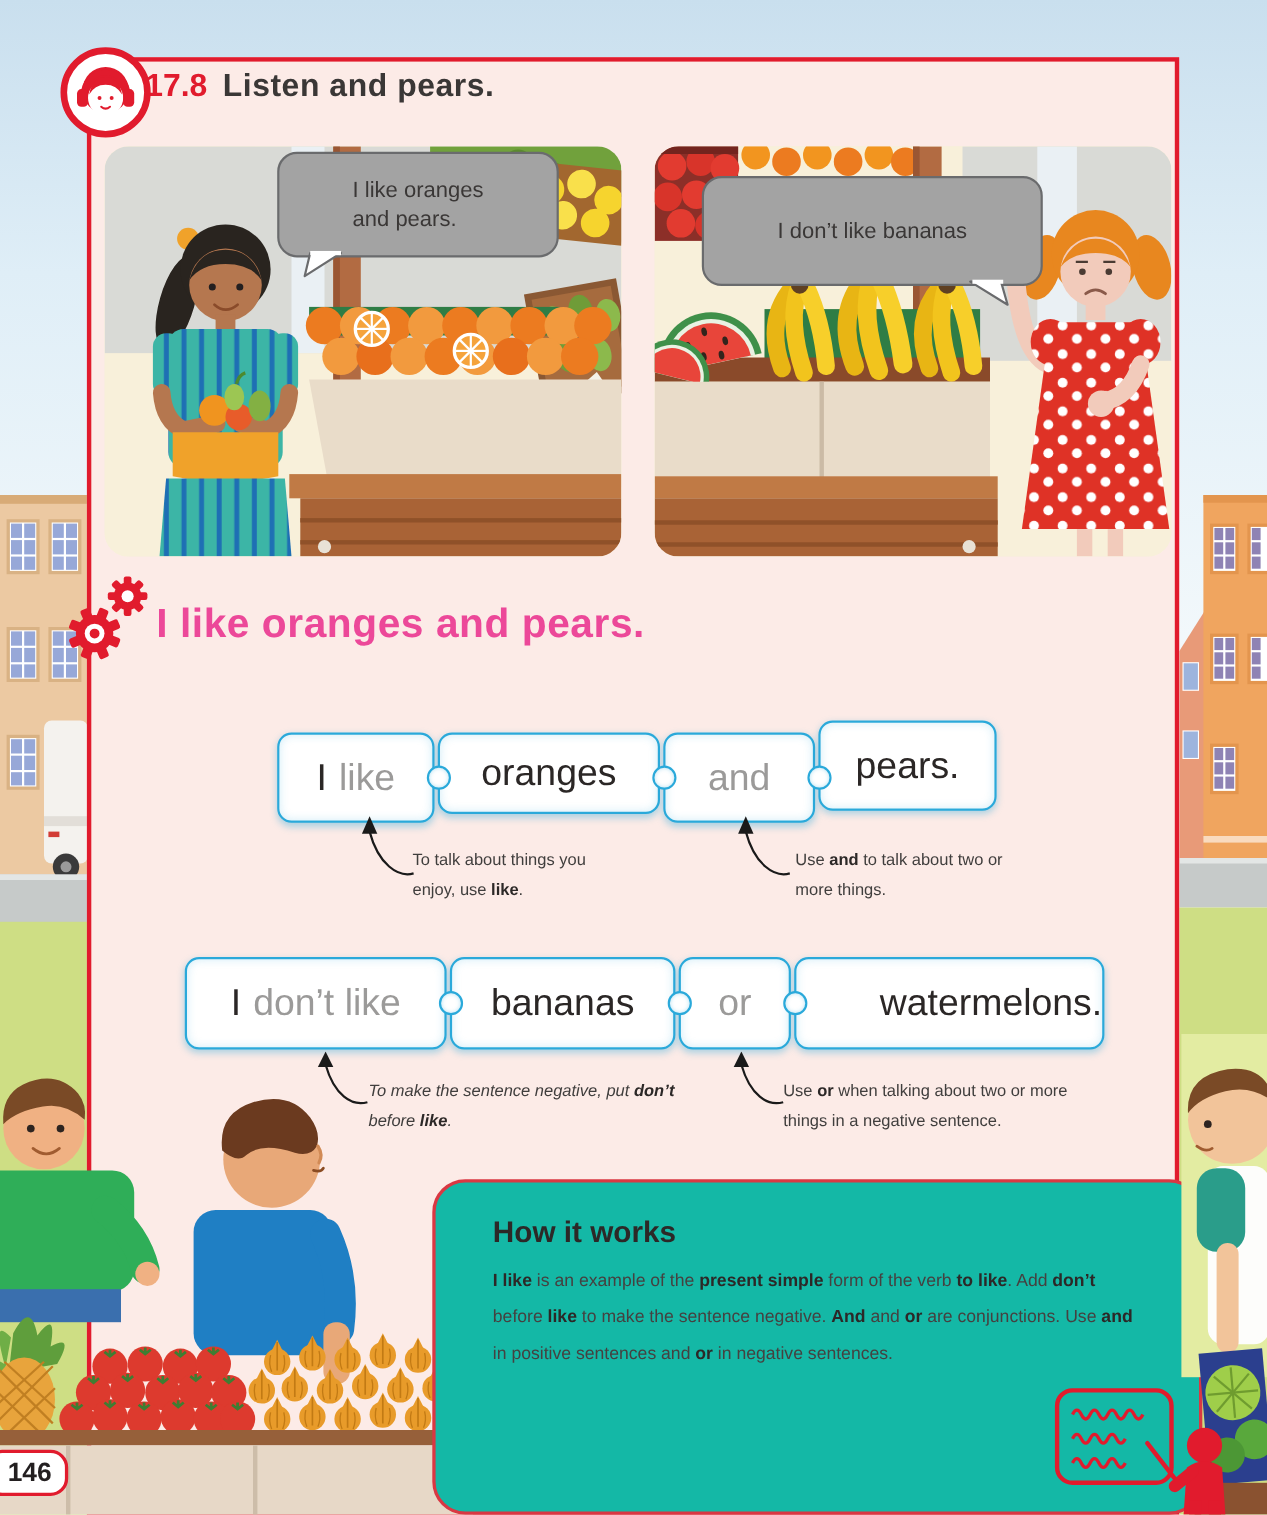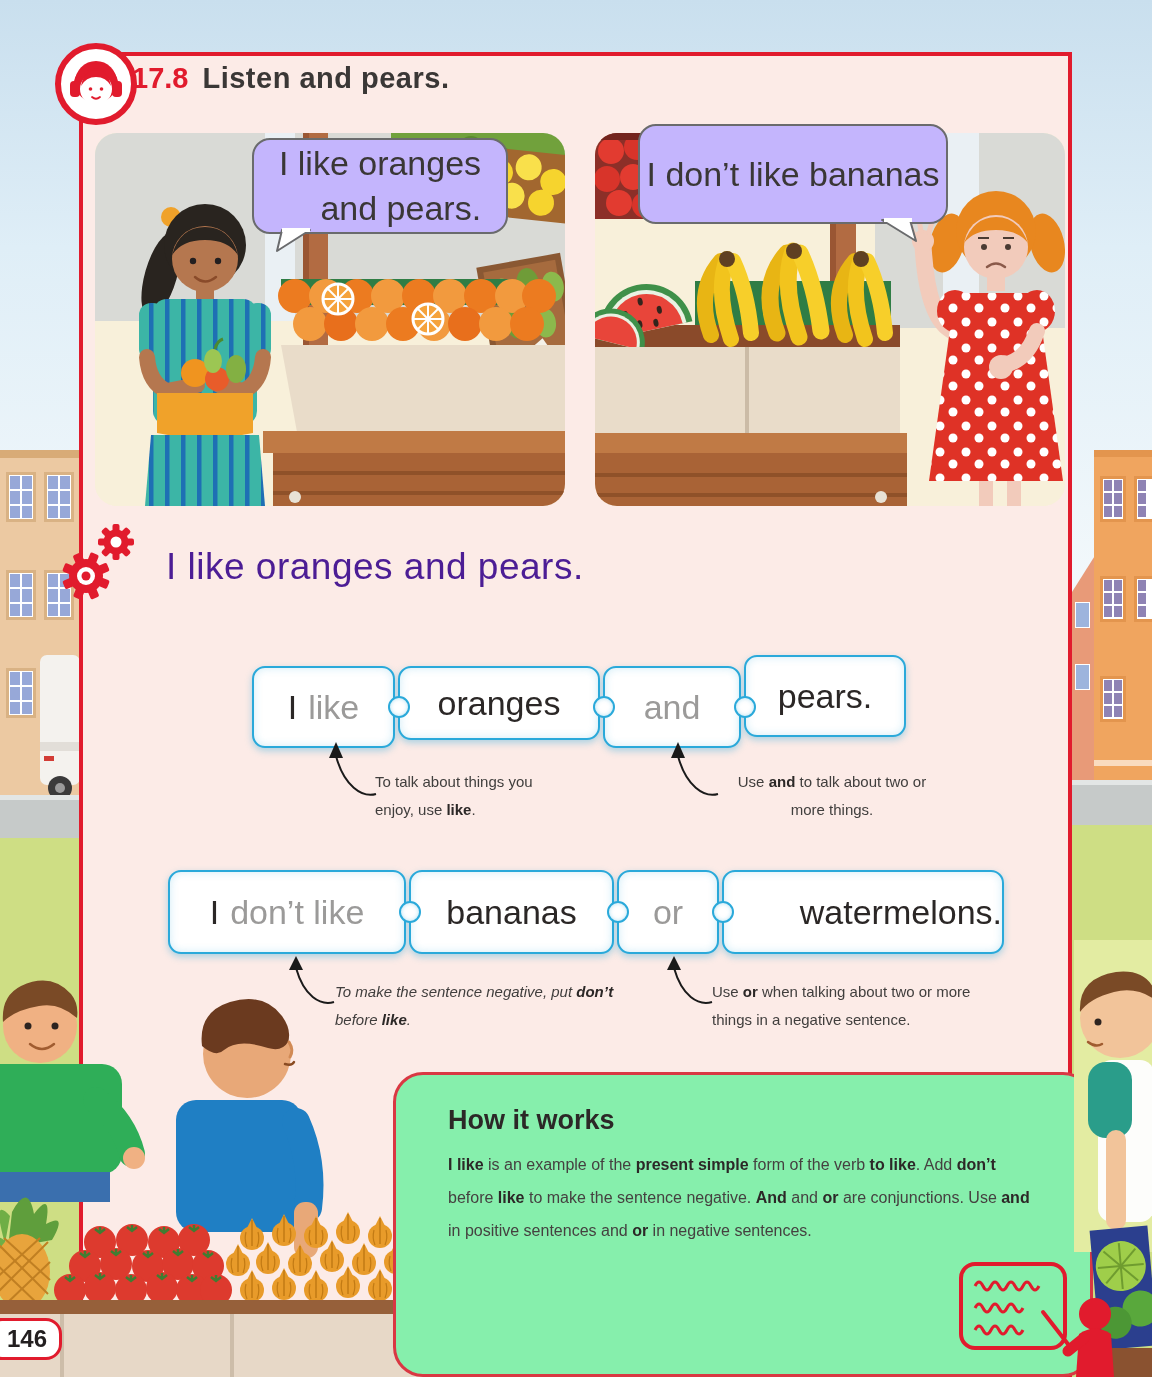--- a/index.html
+++ b/index.html
@@ -22,50 +22,50 @@
   .lesson-num{color:#e11b2d;font-size:29px;font-weight:700;}
   .lesson-title{color:#3a3736;font-size:29px;font-weight:600;letter-spacing:.5px;}
   #listen-badge{left:54px;top:42px;width:84px;height:84px;z-index:4;}
   
   .scene-card{top:133px;width:470px;height:373px;border-radius:22px;overflow:hidden;background:#f8f0da;z-index:2;}
   #scene-left{left:95px;}
   #scene-right{left:595px;}
   .scene-card svg{display:block;width:100%;height:100%;}
   
   .bubble{
-    background:#c4b5fd;border:2px solid #6a6b6d;border-radius:18px;z-index:3;
-    display:flex;align-items:center;justify-content:center;text-align:right;
-    font-size:34px;color:#3a3736;line-height:1.32;font-weight:500;
+    background:#a3a3a3;border:2px solid #6a6b6d;border-radius:18px;z-index:3;
+    display:flex;align-items:center;justify-content:center;text-align:left;
+    font-size:20px;color:#3a3736;line-height:1.32;font-weight:500;
   }
   #bubble1{left:252px;top:138px;width:252px;height:92px;}
-  #bubble2{left:638px;top:124px;width:306px;height:96px;}
+  #bubble2{left:638px;top:160px;width:306px;height:96px;}
   .tail{position:absolute;bottom:-22px;}
   
   #gears-icon{left:56px;top:516px;width:86px;height:92px;z-index:3;}
-  #grammar-heading{left:142px;top:546px;font-size:37px;font-weight:400;color:#4c1d95;z-index:2;letter-spacing:.5px;margin-left:24px;}
+  #grammar-heading{left:142px;top:546px;font-size:37px;font-weight:700;color:#ec4899;z-index:2;letter-spacing:.5px;}
   
   .piece{
     background:#fff;border:2.5px solid #2aa9da;border-radius:13px;box-sizing:border-box;
     display:flex;align-items:center;justify-content:center;gap:11px;
     font-size:34px;color:#2b2726;z-index:2;font-weight:500;
     box-shadow:0 3px 7px rgba(42,169,218,.38), inset 0 0 9px rgba(42,169,218,.22);
   }
   .piece .muted{color:#9b9a99;}
   .knob{
     width:22px;height:22px;border:2.5px solid #2aa9da;border-radius:50%;background:#fff;
     box-sizing:border-box;z-index:3;box-shadow:inset 0 0 4px rgba(42,169,218,.35);
   }
   
   .note{font-size:15px;line-height:28px;color:#403e3d;z-index:2;}
   .note .seg-bold{font-weight:700;color:#2c2827;}
   .arrow{z-index:2;}
   
   #how-box{
     left:393px;top:1072px;width:700px;height:305px;box-sizing:border-box;
-    background:#86efac;border:3.5px solid #d93843;border-radius:30px;
+    background:#14b8a6;border:3.5px solid #d93843;border-radius:30px;
     padding:30px 60px 0 52px;z-index:4;
   }
   #how-title{font-size:27px;font-weight:700;color:#2c2827;margin:0 0 12px 0;}
   #how-body{font-size:16px;line-height:33px;color:#454140;max-width:608px;}
   #how-body .seg-bold{font-weight:700;color:#2c2827;}
   
   #market-fg{left:0;top:950px;width:430px;height:427px;z-index:3;}
   #kid-right{left:1058px;top:940px;width:94px;height:437px;z-index:5;}
   #teacher-icon{left:955px;top:1258px;width:197px;height:119px;z-index:6;}
   #page-badge{
@@ -533,21 +533,21 @@
 
 <svg class="abs arrow" style="left:318px;top:740px;" width="64" height="58">
   <path d="M58 54 C44 58 26 46 18 16" stroke="#1a1a1a" stroke-width="2" fill="none"></path>
   <polygon points="11,18 18,2 25,18" fill="#1a1a1a"></polygon>
 </svg>
 <svg class="abs arrow" style="left:660px;top:740px;" width="64" height="58">
   <path d="M58 54 C44 58 26 46 18 16" stroke="#1a1a1a" stroke-width="2" fill="none"></path>
   <polygon points="11,18 18,2 25,18" fill="#1a1a1a"></polygon>
 </svg>
 <div class="abs note" style="left:375px;top:768px;width:162px;"><span>To talk about things you enjoy, use </span><span class="seg-bold">like</span><span>.</span></div>
-<div class="abs note" style="left:723px;top:768px;width:218px;text-align:center;"><span>Use </span><span class="seg-bold">and</span><span> to talk about two or more things.</span></div>
+<div class="abs note" style="left:723px;top:768px;width:218px;"><span>Use </span><span class="seg-bold">and</span><span> to talk about two or more things.</span></div>
 
 <div class="abs piece" style="left:168px;top:870px;width:238px;height:84px;">
   <span>I</span>
     <span class="muted">don’t like</span>
 </div>
 <div class="abs piece" style="left:409px;top:870px;width:205px;height:84px;">
   <span>bananas</span>
 </div>
 <div class="abs piece" style="left:617px;top:870px;width:102px;height:84px;">
   <span class="muted">or</span>

